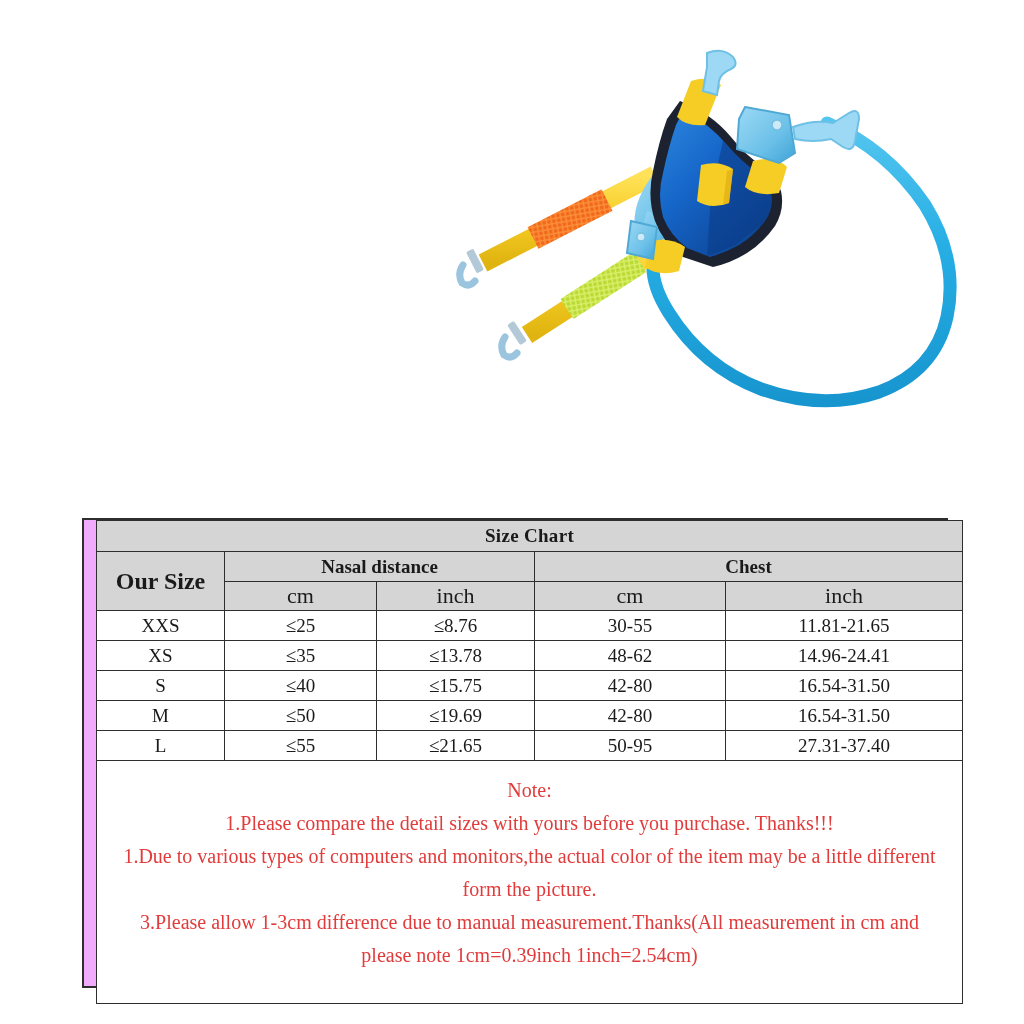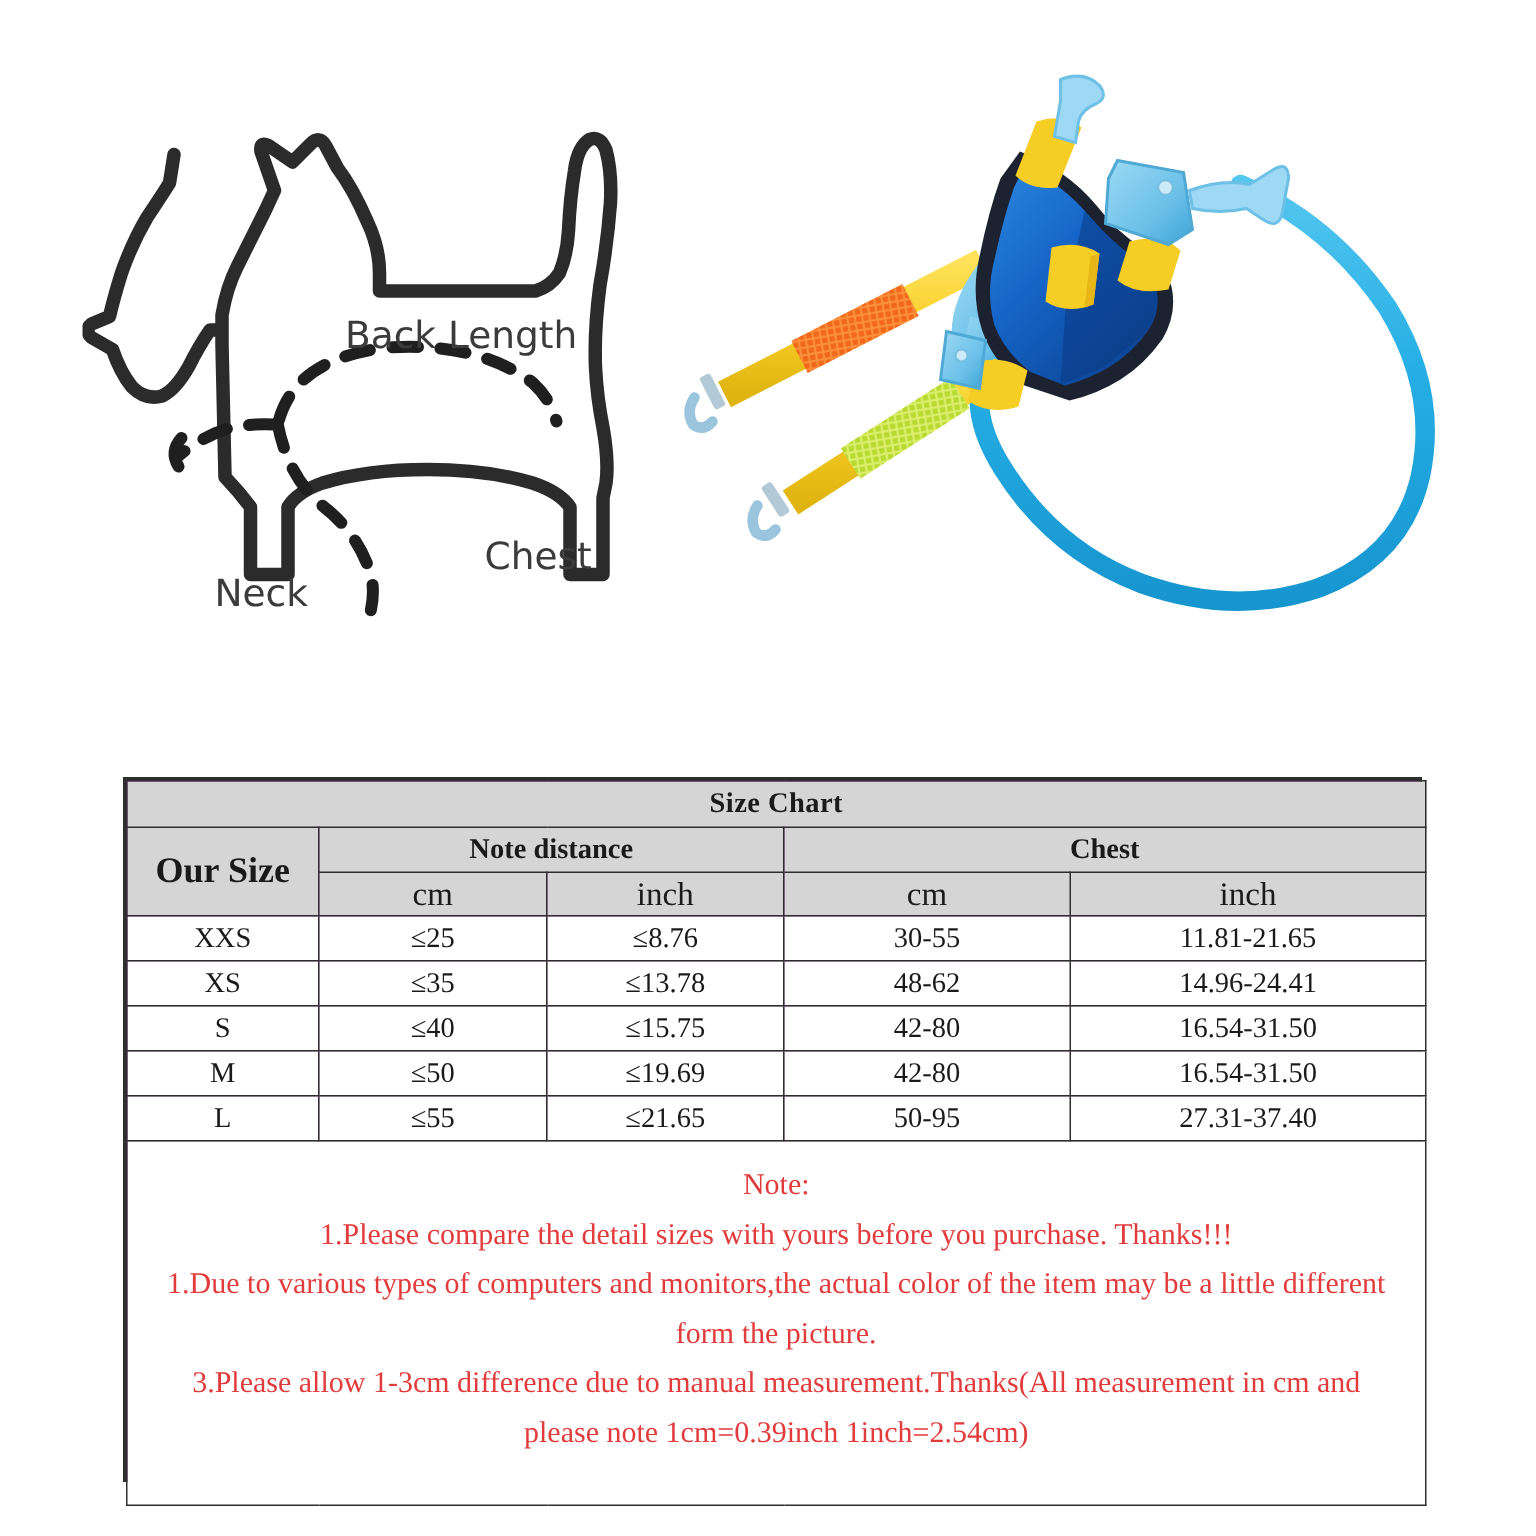--- a/index.html
+++ b/index.html
@@ -54,21 +54,22 @@
 
   
   #size-chart-wrap {
     position: absolute;
     left: 82px;
     top: 518px;
     width: 866px;
     height: 470px;
     border: 2px solid #2e2e2e;
     box-sizing: border-box;
-    background: #a21caf;
+    background: #f0abfc;
+    padding-left: 12px;
   }
   table.size-chart {
     border-collapse: collapse;
     width: 100%;
     table-layout: fixed;
     font-family: "Liberation Serif", serif;
   }
   table.size-chart td {
     border: 1.5px solid #2e2e2e;
     text-align: center;
@@ -112,96 +113,20 @@
     text-align: center;
   }
   #note-block .note-line { display: block; }
   #note-block .note-title { display: block; }
 </style>
 </head>
 <body>
 
 <div id="illustration-area">
 
-  <div id="dog-diagram">
-    <svg width="430" height="370" viewBox="0 0 430 370">
-
-      <path fill="none" stroke="#2b2b2b" stroke-width="9" stroke-linecap="round" stroke-linejoin="round" d="M 61,33
-               L 58,52
-               Q 53,60 43,75
-               Q 33,92 26,112
-               Q 21,128 18,141
-               L 6,146
-               Q 1,150 6,155
-               L 20,163
-               Q 25,178 33,188
-               Q 42,197 53,194
-               Q 62,190 71,174
-               Q 78,160 85,150
-               L 93,150
-               L 93,140
-               Q 96,122 103,108
-               Q 112,90 122,70
-               L 128,57
-               L 119,31
-               Q 118,24 124,27
-               L 140,38
-               L 152,26
-               Q 158,20 162,27
-               L 170,42
-               Q 180,55 190,78
-               Q 198,95 198,112
-               L 198,124
-               L 302,124
-               Q 312,121 318,112
-               Q 323,100 324,84
-               Q 325,62 328,44
-               Q 330,28 338,23
-               Q 345,20 349,30
-               Q 353,45 352,65
-               Q 350,92 345,120
-               Q 341,150 342,175
-               Q 343,195 347,215
-               Q 351,238 349,252
-               L 347,262
-               L 347,313
-               L 325,313
-               L 325,268
-               Q 318,258 300,252
-               Q 270,243 230,243
-               Q 190,243 160,252
-               Q 143,258 137,268
-               L 137,313
-               L 112,313
-               L 112,268
-               L 104,258
-               L 95,248
-               L 93,160
-               L 93,150"></path>
-
-      <path fill="none" stroke="#1f1f1f" stroke-width="8" stroke-linecap="round" stroke-dasharray="17 15" d="M 131,210
-               Q 142,170 200,162
-               Q 262,157 300,185
-               Q 312,196 316,211"></path>
-
-      <path fill="none" stroke="#1f1f1f" stroke-width="8" stroke-linecap="round" stroke-dasharray="17 15" d="M 130,212
-               Q 137,249 161,268
-               Q 183,285 192,312
-               Q 196,327 190,345
-               M 128,213
-               Q 112,212 96,216
-               Q 78,222 64,234"></path>
-
-      <path fill="none" stroke="#1f1f1f" stroke-width="8" stroke-linecap="round" d="M 66,222 Q 58,231 64,241"></path>
-    </svg>
-
-    <span class="diagram-label" id="label-back-length">Back Length</span>
-    <span class="diagram-label" id="label-chest">Chest</span>
-    <span class="diagram-label" id="label-neck">Neck</span>
-  </div>
 
   <div id="harness-photo">
     <svg width="520" height="375" viewBox="0 0 520 375">
       <defs>
         <linearGradient id="gLeash" x1="0" y1="0" x2="0" y2="1">
           <stop offset="0%" stop-color="#54c6ef"></stop>
           <stop offset="45%" stop-color="#26aee5"></stop>
           <stop offset="100%" stop-color="#1795cf"></stop>
         </linearGradient>
         <linearGradient id="gStrap" x1="0" y1="0" x2="0" y2="1">
@@ -314,21 +239,21 @@
       <col style="width:237px">
     </colgroup>
     <tbody>
 
       <tr>
         <td class="hdr" id="cell-title" colspan="5">Size Chart</td>
       </tr>
 
       <tr>
         <td class="hdr" id="cell-our-size" rowspan="2">Our Size</td>
-        <td class="hdr group-hdr" colspan="2">Note distance</td>
+        <td class="hdr group-hdr" colspan="2">Nasal distance</td>
         <td class="hdr group-hdr" colspan="2">Chest</td>
       </tr>
 
       <tr>
         <td class="hdr unit-hdr">cm</td>
         <td class="hdr unit-hdr">inch</td>
         <td class="hdr unit-hdr">cm</td>
         <td class="hdr unit-hdr">inch</td>
       </tr>
 

